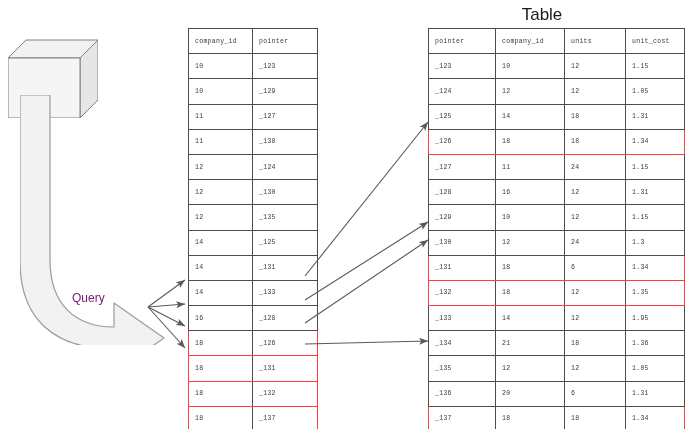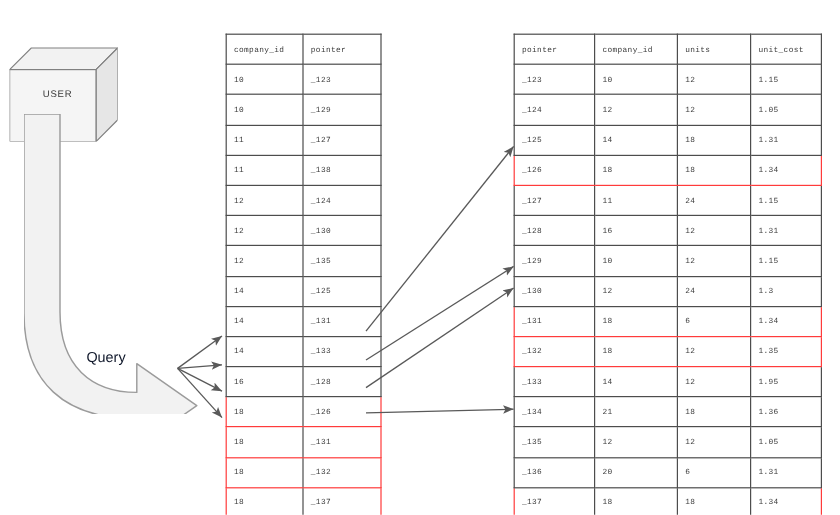--- a/index.html
+++ b/index.html
@@ -70,53 +70,53 @@
     display:flex;align-items:center;justify-content:center;
     font-size:8px;color:#3a3a3a;letter-spacing:.6px;
     font-family:"Liberation Sans", sans-serif;
     pointer-events:none;
   }
 
   
   #query-arrow{position:absolute;left:20px;top:95px;width:160px;height:250px;}
   #query-label{
     position:absolute;left:72px;top:291px;
-    font-size:12px;color:#0f172a;
+    font-size:12px;color:#701a75;
     font-family:"Liberation Sans", sans-serif;
     white-space:nowrap;
   }
 
   
   #connectors{position:absolute;left:0;top:0;width:700px;height:429px;pointer-events:none;}
 </style>
 </head>
 <body>
 
 <div id="stage">
 
   <svg id="user-cube" viewBox="0 0 90 80">
     <polygon points="0,20 18,2 90,2 72,20" fill="#f2f2f2" stroke="#808080" stroke-width="1"></polygon>
     <polygon points="72,20 90,2 90,62 72,80" fill="#e6e6e6" stroke="#808080" stroke-width="1"></polygon>
     <rect x="0" y="20" width="72" height="60" fill="#f5f5f5" stroke="#808080" stroke-width="1"></rect>
   </svg>
-  <div id="user-label">USER</div>
 
   <svg id="query-arrow" viewBox="0 0 160 250" preserveAspectRatio="none">
     <path d="M 14,0
              L 14,165
              C 14,210 40,232 78,232
              L 78,208
              L 128,243
              L 78,278
              L 78,254
              C 18,254 -16,224 -16,166
              L -16,0 Z" transform="translate(16,0)" fill="#f2f2f2" stroke="#9b9b9b" stroke-width="1.2" stroke-linejoin="round"></path>
   </svg>
   <div id="query-label">Query</div>
 
+  <div class="title" id="table-title">Table</div>
 
   <table class="gtable" id="index-table">
     <tbody>
         <tr>
           <td>company_id</td>
           <td>pointer</td>
         </tr>
         <tr>
           <td>10</td>
           <td>_123</td>

